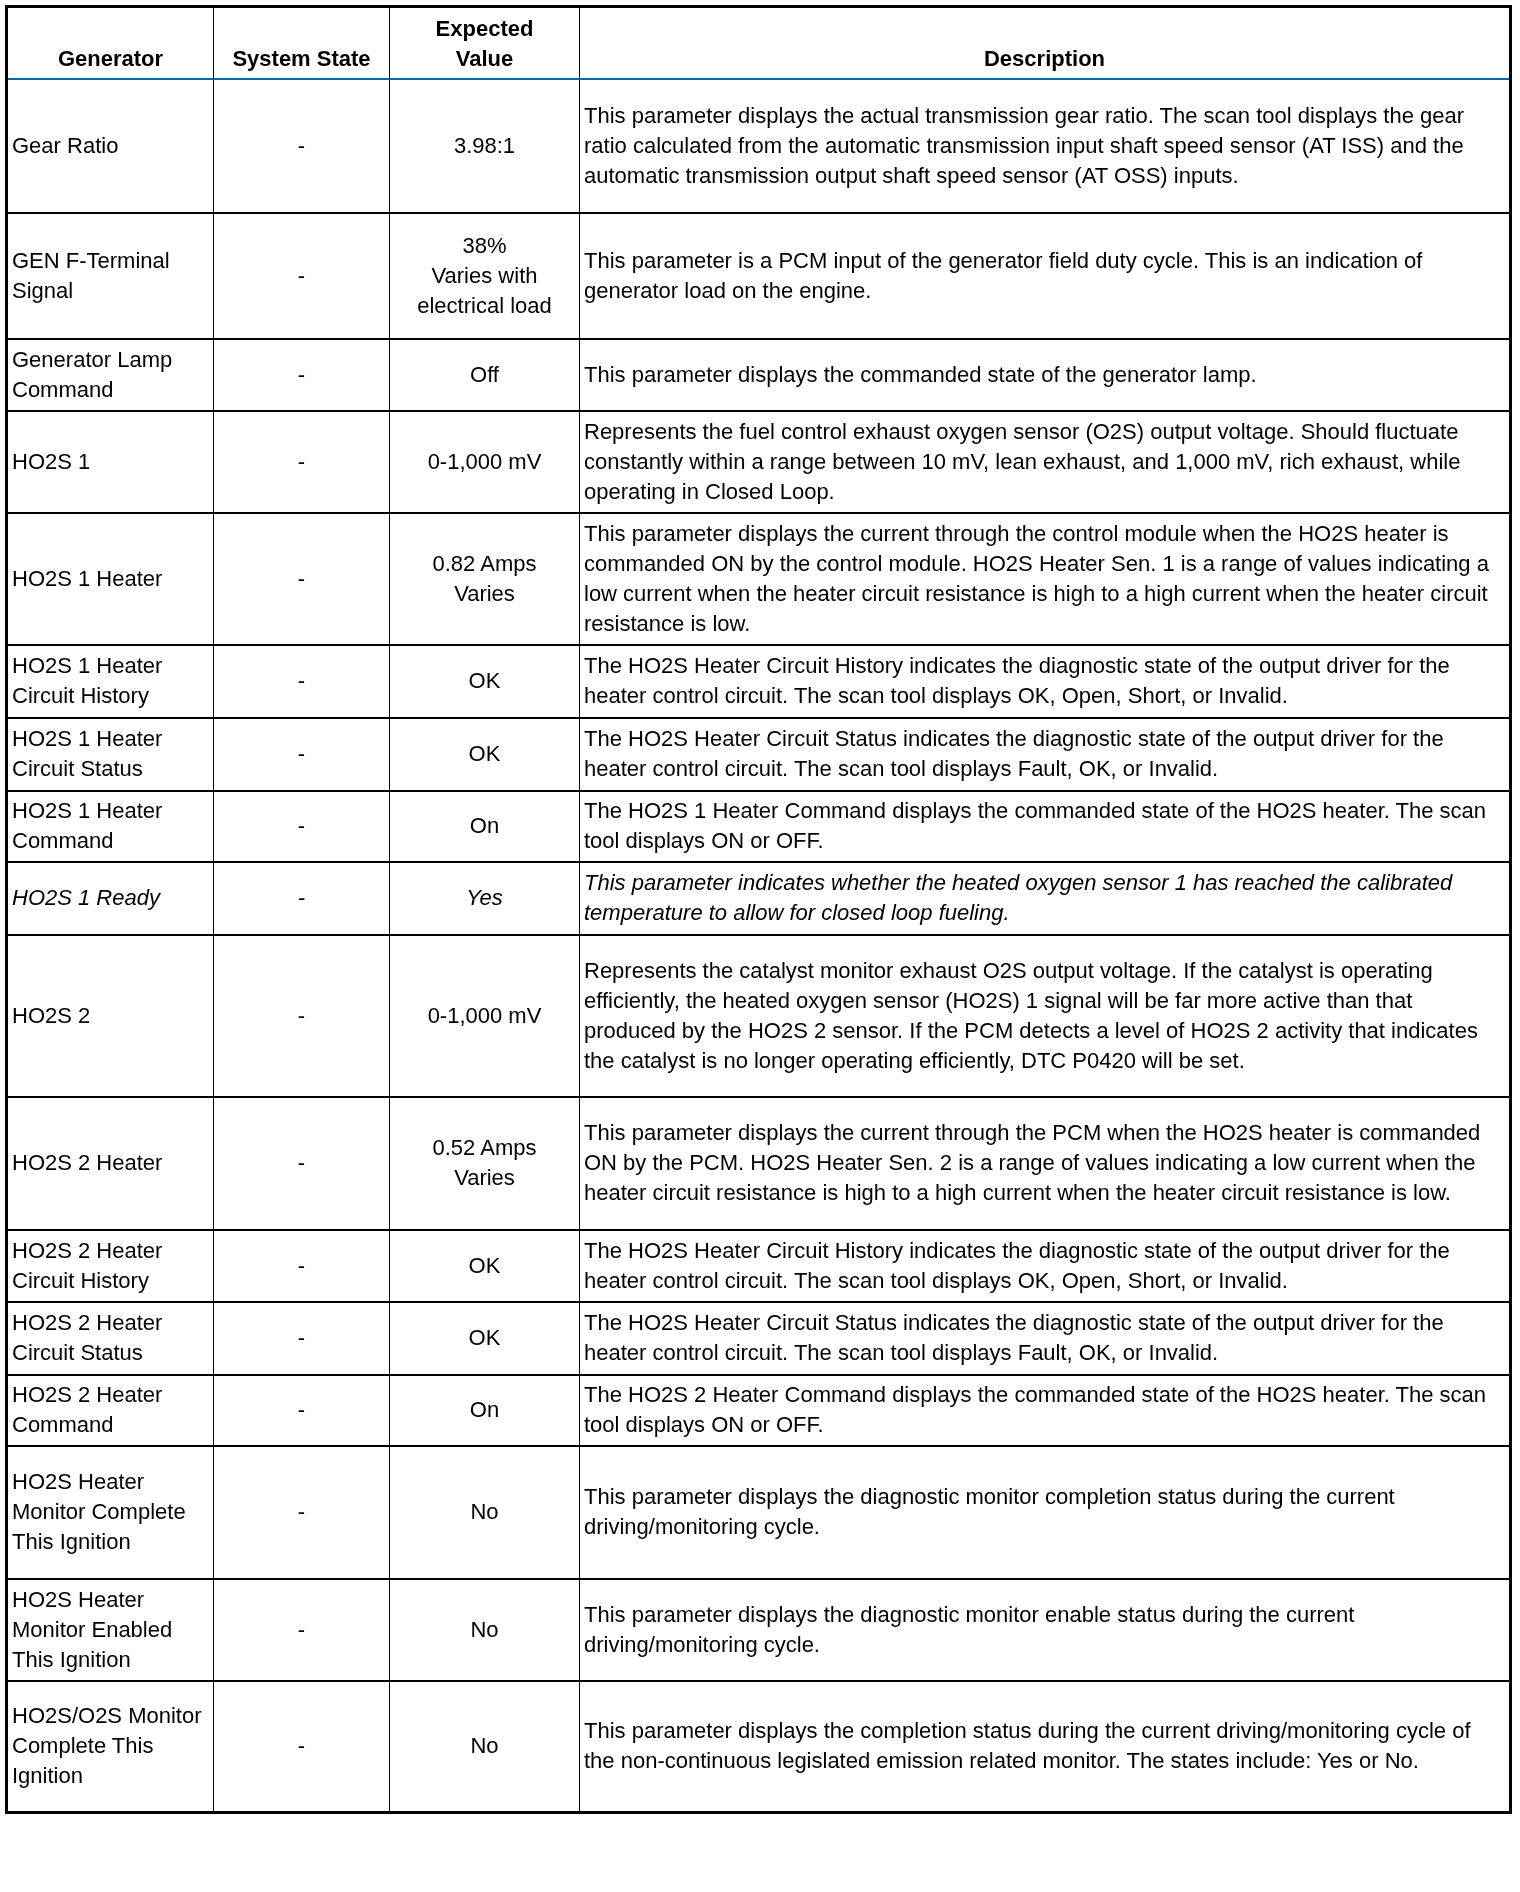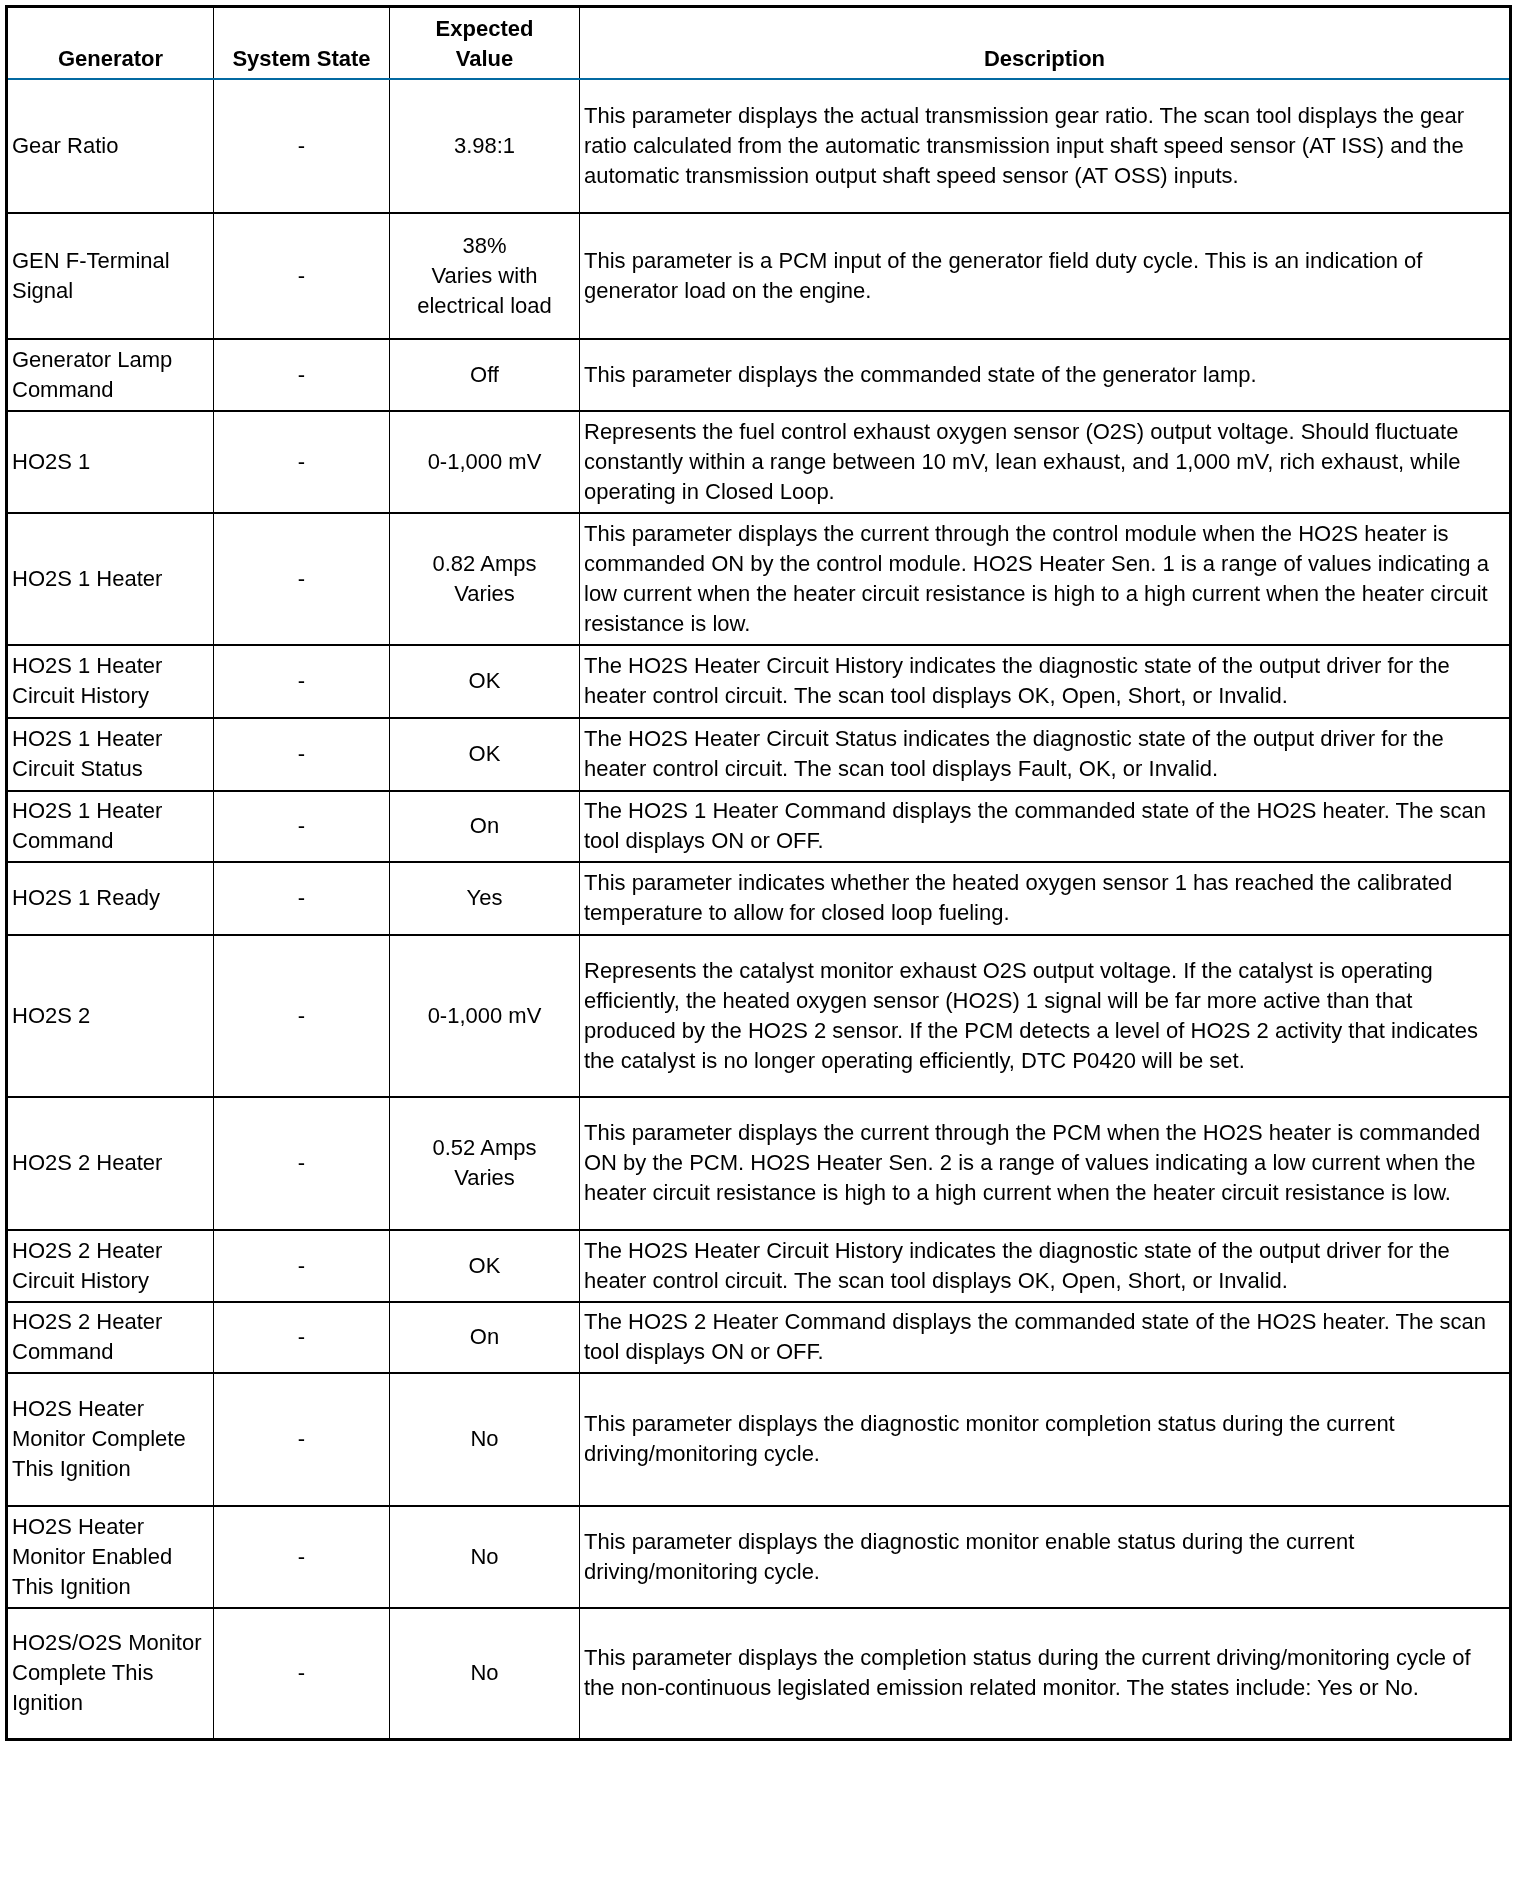--- a/index.html
+++ b/index.html
@@ -123,21 +123,21 @@
         <td class="desc">The HO2S Heater Circuit Status indicates the diagnostic state of the output driver for the heater control circuit. The scan tool displays Fault, OK, or Invalid.</td>
       </tr>
       <tr style="height: 71px;">
         <td class="param">HO2S 1 Heater Command</td>
         <td class="state">-</td>
         <td class="value">
           <span class="val-line">On</span>
         </td>
         <td class="desc">The HO2S 1 Heater Command displays the commanded state of the HO2S heater. The scan tool displays ON or OFF.</td>
       </tr>
-      <tr style="height: 73px;">
+      <tr style="height: 73px; font-style: italic;">
         <td class="param">HO2S 1 Ready</td>
         <td class="state">-</td>
         <td class="value">
           <span class="val-line">Yes</span>
         </td>
         <td class="desc">This parameter indicates whether the heated oxygen sensor 1 has reached the calibrated temperature to allow for closed loop fueling.</td>
       </tr>
       <tr style="height: 162px;">
         <td class="param">HO2S 2</td>
         <td class="state">-</td>
@@ -155,20 +155,28 @@
         </td>
         <td class="desc">This parameter displays the current through the PCM when the HO2S heater is commanded ON by the PCM. HO2S Heater Sen. 2 is a range of values indicating a low current when the heater circuit resistance is high to a high current when the heater circuit resistance is low.</td>
       </tr>
       <tr style="height: 72px;">
         <td class="param">HO2S 2 Heater Circuit History</td>
         <td class="state">-</td>
         <td class="value">
           <span class="val-line">OK</span>
         </td>
         <td class="desc">The HO2S Heater Circuit History indicates the diagnostic state of the output driver for the heater control circuit. The scan tool displays OK, Open, Short, or Invalid.</td>
+      </tr>
+      <tr style="height: 73px;">
+        <td class="param">HO2S 2 Heater Circuit Status</td>
+        <td class="state">-</td>
+        <td class="value">
+          <span class="val-line">OK</span>
+        </td>
+        <td class="desc">The HO2S Heater Circuit Status indicates the diagnostic state of the output driver for the heater control circuit. The scan tool displays Fault, OK, or Invalid.</td>
       </tr>
       <tr style="height: 71px;">
         <td class="param">HO2S 2 Heater Command</td>
         <td class="state">-</td>
         <td class="value">
           <span class="val-line">On</span>
         </td>
         <td class="desc">The HO2S 2 Heater Command displays the commanded state of the HO2S heater. The scan tool displays ON or OFF.</td>
       </tr>
       <tr style="height: 133px;">

